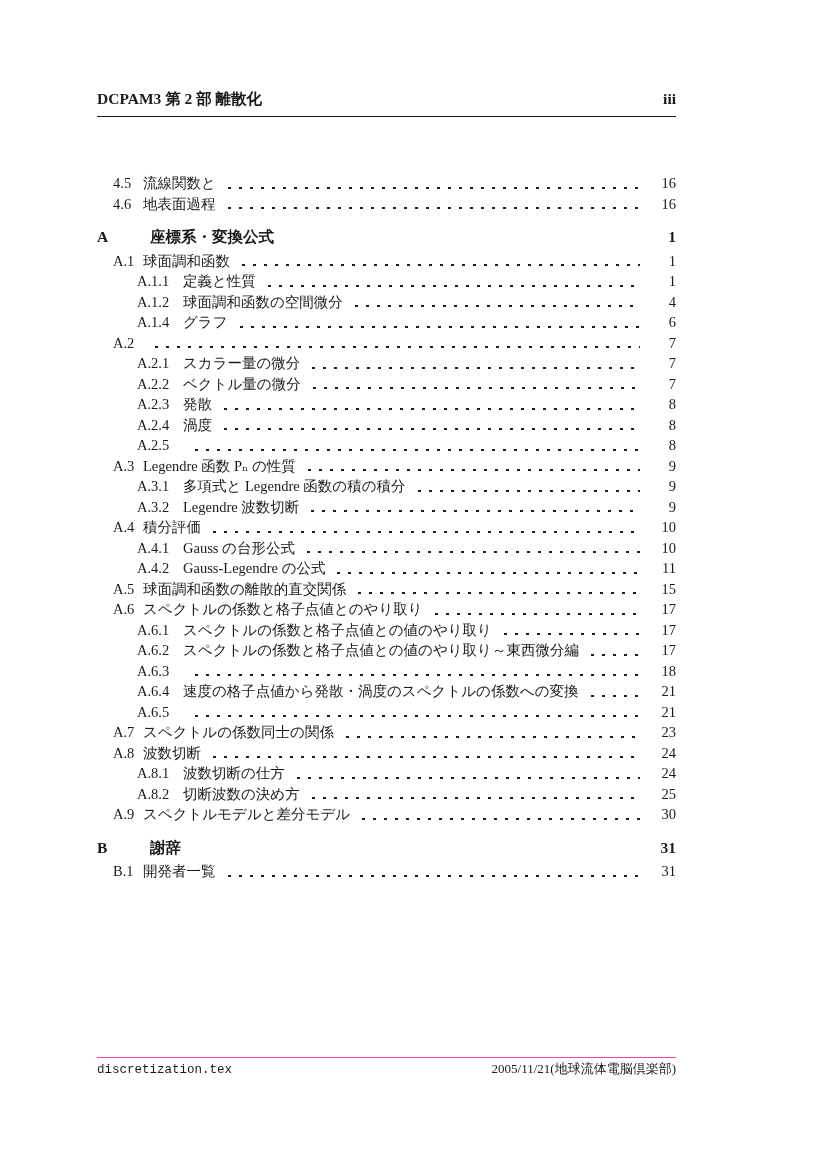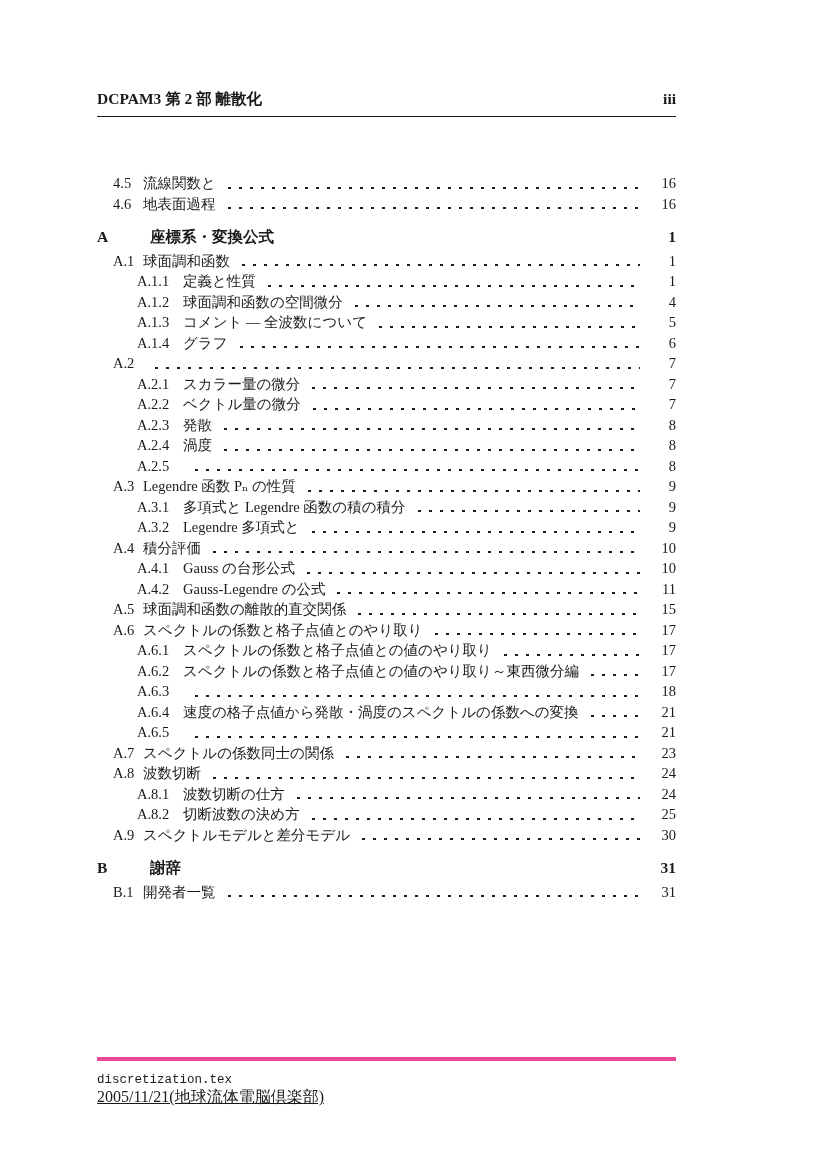--- a/index.html
+++ b/index.html
@@ -76,30 +76,29 @@
 
   .level-subsection { padding-left: 40px; }
   .level-subsection .num { width: 46px; }
 
   
   .running-footer {
     position: absolute;
     left: 97px;
     right: 150px;
     top: 1057px;
-    border-top: 4px solid #ec4899;
-    padding-top: 12px;
+    border-top: 1px solid #ec4899;
+    padding-top: 2px;
     display: flex;
     justify-content: space-between;
     align-items: baseline;
     font-size: 13px;
-    flex-direction: column;
   }
   .footer-left { font-family: "Liberation Mono", "DejaVu Sans Mono", monospace; font-size: 12.5px; }
-  .footer-right { font-size: 16px; text-decoration: underline; }
+  .footer-right { font-size: 13px; }
 </style>
 </head>
 <body>
 
 <div class="page">
 
   <div class="running-header">
     <span>DCPAM3 第 2 部 離散化</span>
     <span>iii</span>
   </div>
@@ -135,26 +134,20 @@
       <span class="leader"></span>
       <span class="pagenum">1</span>
     </div>
       <div class="toc-row level-subsection">
       <span class="num">A.1.2</span>
       <span class="title">球面調和函数の空間微分</span>
       <span class="leader"></span>
       <span class="pagenum">4</span>
     </div>
       <div class="toc-row level-subsection">
-      <span class="num">A.1.3</span>
-      <span class="title">コメント — 全波数について</span>
-      <span class="leader"></span>
-      <span class="pagenum">5</span>
-    </div>
-      <div class="toc-row level-subsection">
       <span class="num">A.1.4</span>
       <span class="title">グラフ</span>
       <span class="leader"></span>
       <span class="pagenum">6</span>
     </div>
       <div class="toc-row level-section">
       <span class="num">A.2</span>
       <span class="leader"></span>
       <span class="pagenum">7</span>
     </div>
@@ -194,21 +187,21 @@
       <span class="pagenum">9</span>
     </div>
       <div class="toc-row level-subsection">
       <span class="num">A.3.1</span>
       <span class="title">多項式と Legendre 函数の積の積分</span>
       <span class="leader"></span>
       <span class="pagenum">9</span>
     </div>
       <div class="toc-row level-subsection">
       <span class="num">A.3.2</span>
-      <span class="title">Legendre 多項式と</span>
+      <span class="title">Legendre 波数切断</span>
       <span class="leader"></span>
       <span class="pagenum">9</span>
     </div>
       <div class="toc-row level-section">
       <span class="num">A.4</span>
       <span class="title">積分評価</span>
       <span class="leader"></span>
       <span class="pagenum">10</span>
     </div>
       <div class="toc-row level-subsection">

